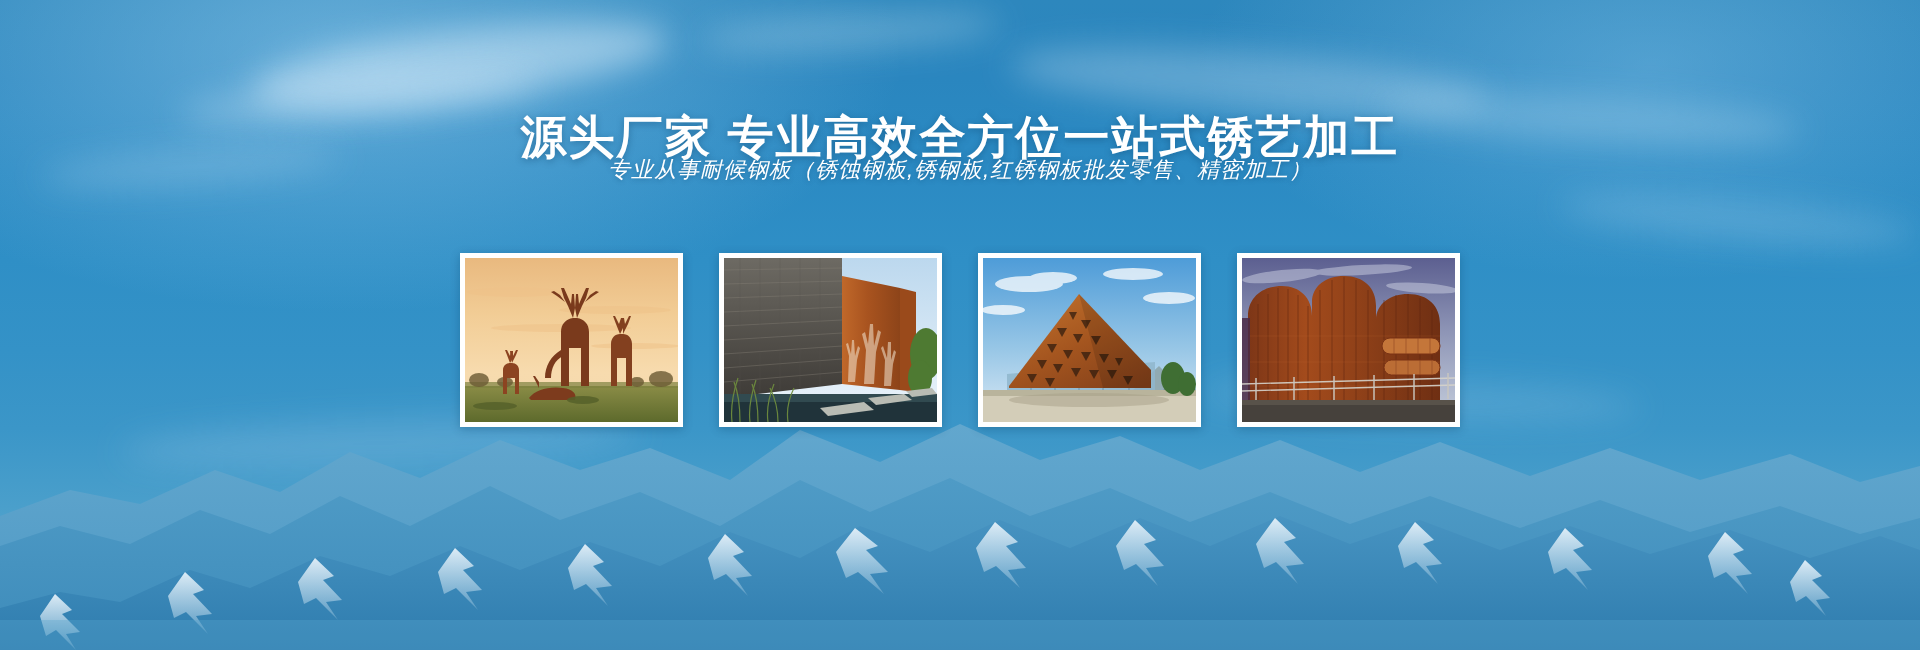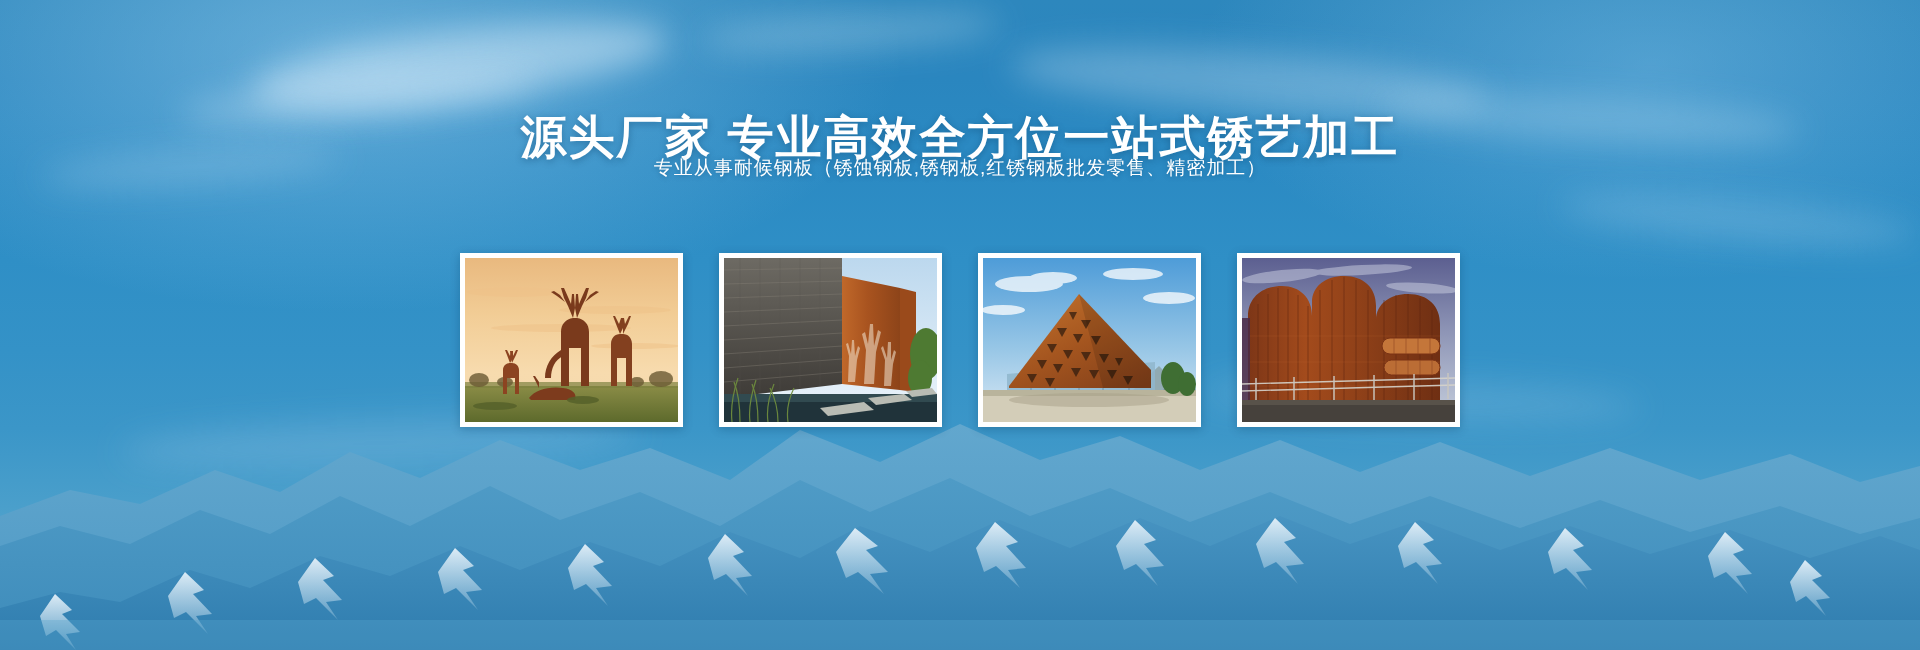--- a/index.html
+++ b/index.html
@@ -51,25 +51,26 @@
     letter-spacing:2px;
     line-height:1.2;
     text-shadow:0 2px 7px rgba(9,60,100,0.40);
     white-space:nowrap;
     margin-top:28px;
   }
   .subtitle{
     position:absolute;left:0;top:155px;width:1920px;
     text-align:center;
     color:#ffffff;
-    font-size:19px;
+    font-size:22px;
     font-weight:normal;
     letter-spacing:1px;
     text-shadow:0 1px 5px rgba(9,60,100,0.40);
     white-space:nowrap;
+    font-style:italic;
   }
 
   
   .thumbs{
     position:absolute;top:253px;left:0;width:1920px;
     display:flex;justify-content:center;gap:36px;
   }
   .thumb{
     width:223px;height:174px;
     background:#ffffff;

